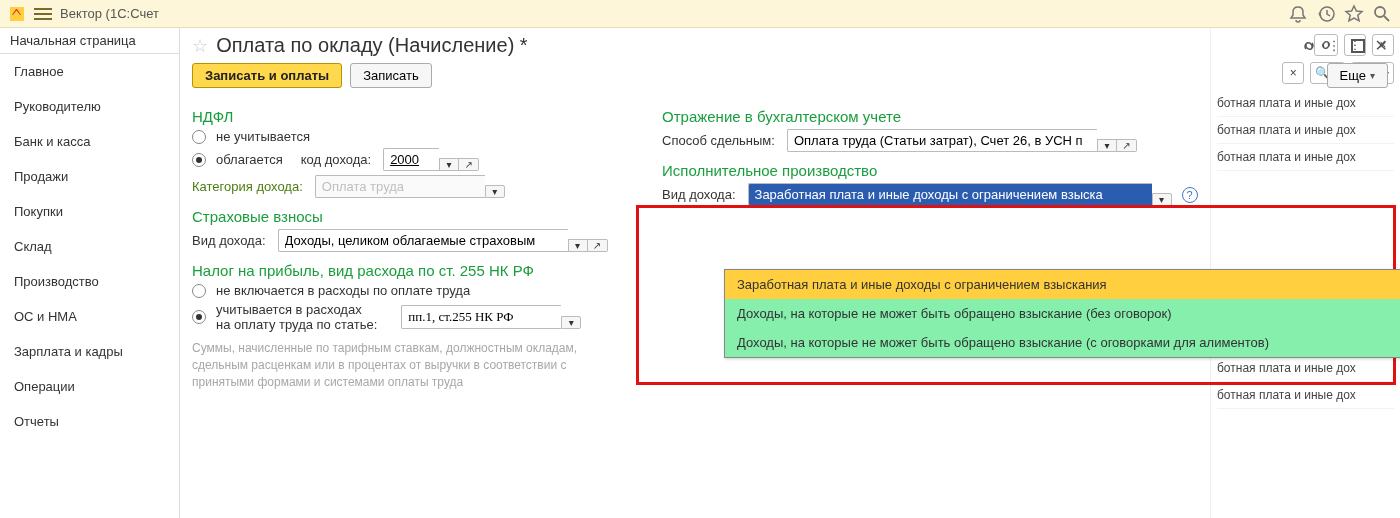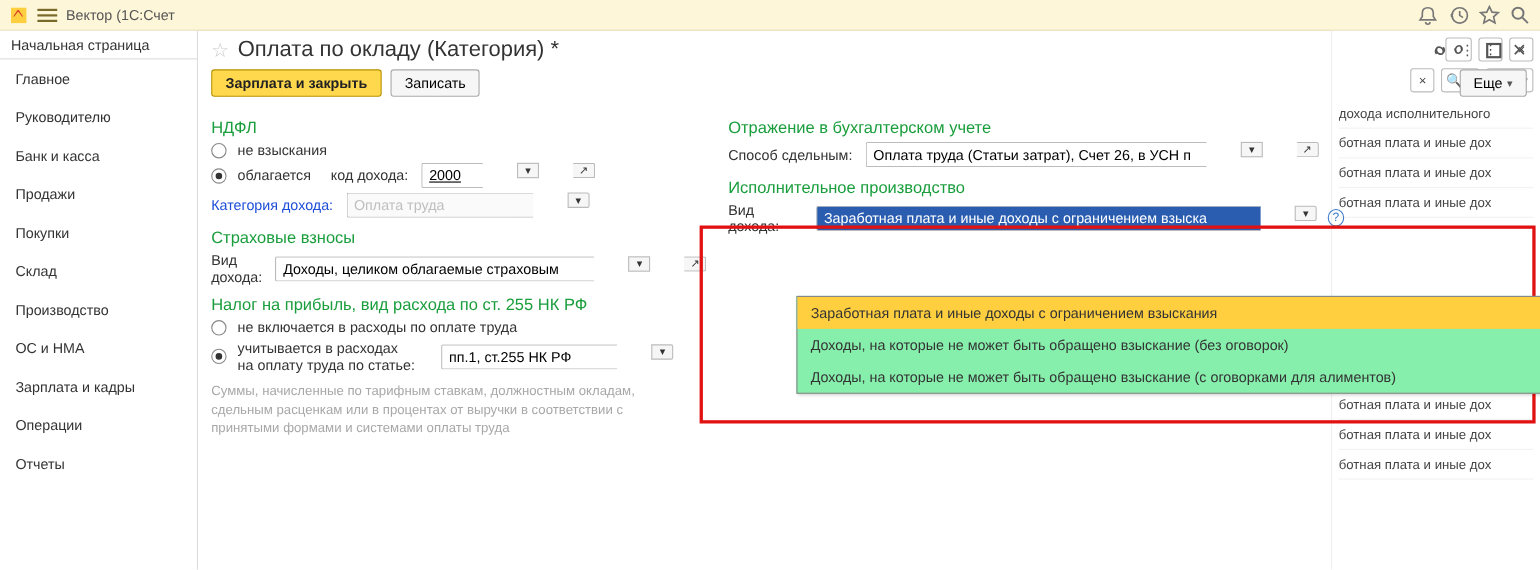--- a/index.html
+++ b/index.html
@@ -36,31 +36,31 @@
   .btn-more::after { content:"▾"; font-size:10px; color:#555;}
   .toolbar-spacer { flex:1; }
 
   .row { display:flex; gap:40px; }
   .col { }
   .col-left { width:430px; }
   .col-right { width:560px; }
 
   .section-title { color:#1a9e3d; font-size:15px; margin:10px 0 4px; }
   .label { color:#333; margin-right:6px; }
-  .label-muted { color:#1d4ed8; }
+  .label-muted { color:#4d7c0f; }
   .field { display:flex; align-items:center; gap:6px; margin:4px 0; }
   input[type=text].txt { border:1px solid #bbb; padding:3px 6px; font-size:13px; border-radius:2px; }
   .txt-sm  { width:60px; }
   .txt-muted { color:#bfbfbf; border-color:#ddd; }
 
   .radio { width:14px; height:14px; border:1px solid #888; border-radius:50%; display:inline-block; position:relative; margin-right:4px; vertical-align:middle;}
   .radio.checked::after{ content:""; position:absolute; inset:3px; border-radius:50%; background:#333; }
   .radio-line { display:flex; align-items:center; gap:6px; margin:4px 0;}
 
-  .combo { display:flex; align-items:flex-start;gap:31px; }
+  .combo { display:flex; align-items:flex-end; }
   .combo input { border:1px solid #bbb; border-right:none; padding:3px 6px; font-size:13px; border-radius:2px 0 0 2px;}
   .combo .cbtn { border:1px solid #bbb; background:#f6f6f6; width:20px; display:flex; align-items:center; justify-content:center; font-size:10px; cursor:pointer;}
   .combo .cbtn:last-child { border-radius:0 2px 2px 0;}
   .combo .cbtn + .cbtn { border-left:none; }
 
   .hint { color:#a8a8a8; font-size:12px; line-height:1.4; margin-top:8px; max-width:420px; }
 
   
   .hilite { position:absolute; border:3px solid #e21111; left:636px; top:205px; width:760px; height:180px; pointer-events:none;}
 
@@ -135,21 +135,20 @@
           </svg>
         </span>
       <span class="ibtn">⋮</span>
       <span class="ibtn">×</span>
     </div>
     <div class="toolbar2">
       <span class="ibtn">×</span>
       <span class="ibtn" style="color:#2a5db0;">🔍 ▾</span>
       <span class="ibtn btn-more">Еще</span>
     </div>
-    <div class="line">дохода исполнительного</div>
     <div class="line">ботная плата и иные дох</div>
     <div class="line">ботная плата и иные дох</div>
     <div class="line">ботная плата и иные дох</div>
     <div style="height:130px"></div>
     <div class="line">ботная плата и иные дох</div>
     <div class="line">ботная плата и иные дох</div>
     <div class="line">ботная плата и иные дох</div>
     <div class="line">ботная плата и иные дох</div>
   </div>
 
@@ -166,49 +165,49 @@
       <div class="nav-item">Производство</div>
       <div class="nav-item">ОС и НМА</div>
       <div class="nav-item">Зарплата и кадры</div>
       <div class="nav-item">Операции</div>
       <div class="nav-item">Отчеты</div>
     </div>
 
     <div class="main">
       <div class="page-head">
         <span class="star">☆</span>
-        <span class="page-title">Оплата по окладу (Категория) *</span>
+        <span class="page-title">Оплата по окладу (Начисление) *</span>
         <div class="page-actions">
           <span>
               <svg width="18" height="18" viewBox="0 0 18 18" fill="none" stroke="#555" stroke-width="1.5">
                 <path d="M6 12 a4 4 0 0 1 0-5 l1-1 a4 4 0 0 1 5 5"></path>
                 <path d="M12 6 a4 4 0 0 1 0 5 l-1 1 a4 4 0 0 1 -5 -5"></path>
               </svg>
             </span>
           <span>⋮</span>
           <span class="sq"></span>
           <span class="x">✕</span>
         </div>
       </div>
 
       <div class="toolbar">
-        <button class="btn btn-primary">Зарплата и закрыть</button>
+        <button class="btn btn-primary">Записать и оплаты</button>
         <button class="btn">Записать</button>
         <span class="toolbar-spacer"></span>
         <button class="btn btn-more">Еще</button>
       </div>
 
 
       <div class="row">
 
         <div class="col col-left">
           <div class="section-title">НДФЛ</div>
           <div class="radio-line">
             <span class="radio"></span>
-            <span>не взыскания</span>
+            <span>не учитывается</span>
           </div>
           <div class="radio-line">
             <span class="radio checked"></span>
             <span>облагается</span>
             <span style="width:6px"></span>
             <span class="label">код дохода:</span>
             <div class="combo">
               <input type="text" style="width: 56px; text-decoration: underline;" value="2000">
               <span class="cbtn">▾</span>
               <span class="cbtn">↗</span>
@@ -238,21 +237,21 @@
             <span>не включается в расходы по оплате труда</span>
           </div>
           <div class="radio-line" style="align-items:center;">
             <span class="radio checked"></span>
             <span>
               <div>учитывается в расходах</div>
               <div>на оплату труда по статье:</div>
             </span>
             <span style="width:12px"></span>
             <div class="combo">
-              <input type="text" style="width: 160px;" value="пп.1, ст.255 НК РФ">
+              <input type="text" style="width: 160px; font-family: Liberation Serif, serif;" value="пп.1, ст.255 НК РФ">
               <span class="cbtn">▾</span>
             </div>
           </div>
           <div class="hint">Суммы, начисленные по тарифным ставкам, должностным окладам, сдельным расценкам или в процентах от выручки в соответствии с принятыми формами и системами оплаты труда</div>
         </div>
 
         <div class="col col-right">
           <div class="section-title">Отражение в бухгалтерском учете</div>
           <div class="field">
             <span class="label">Способ сдельным:</span>

